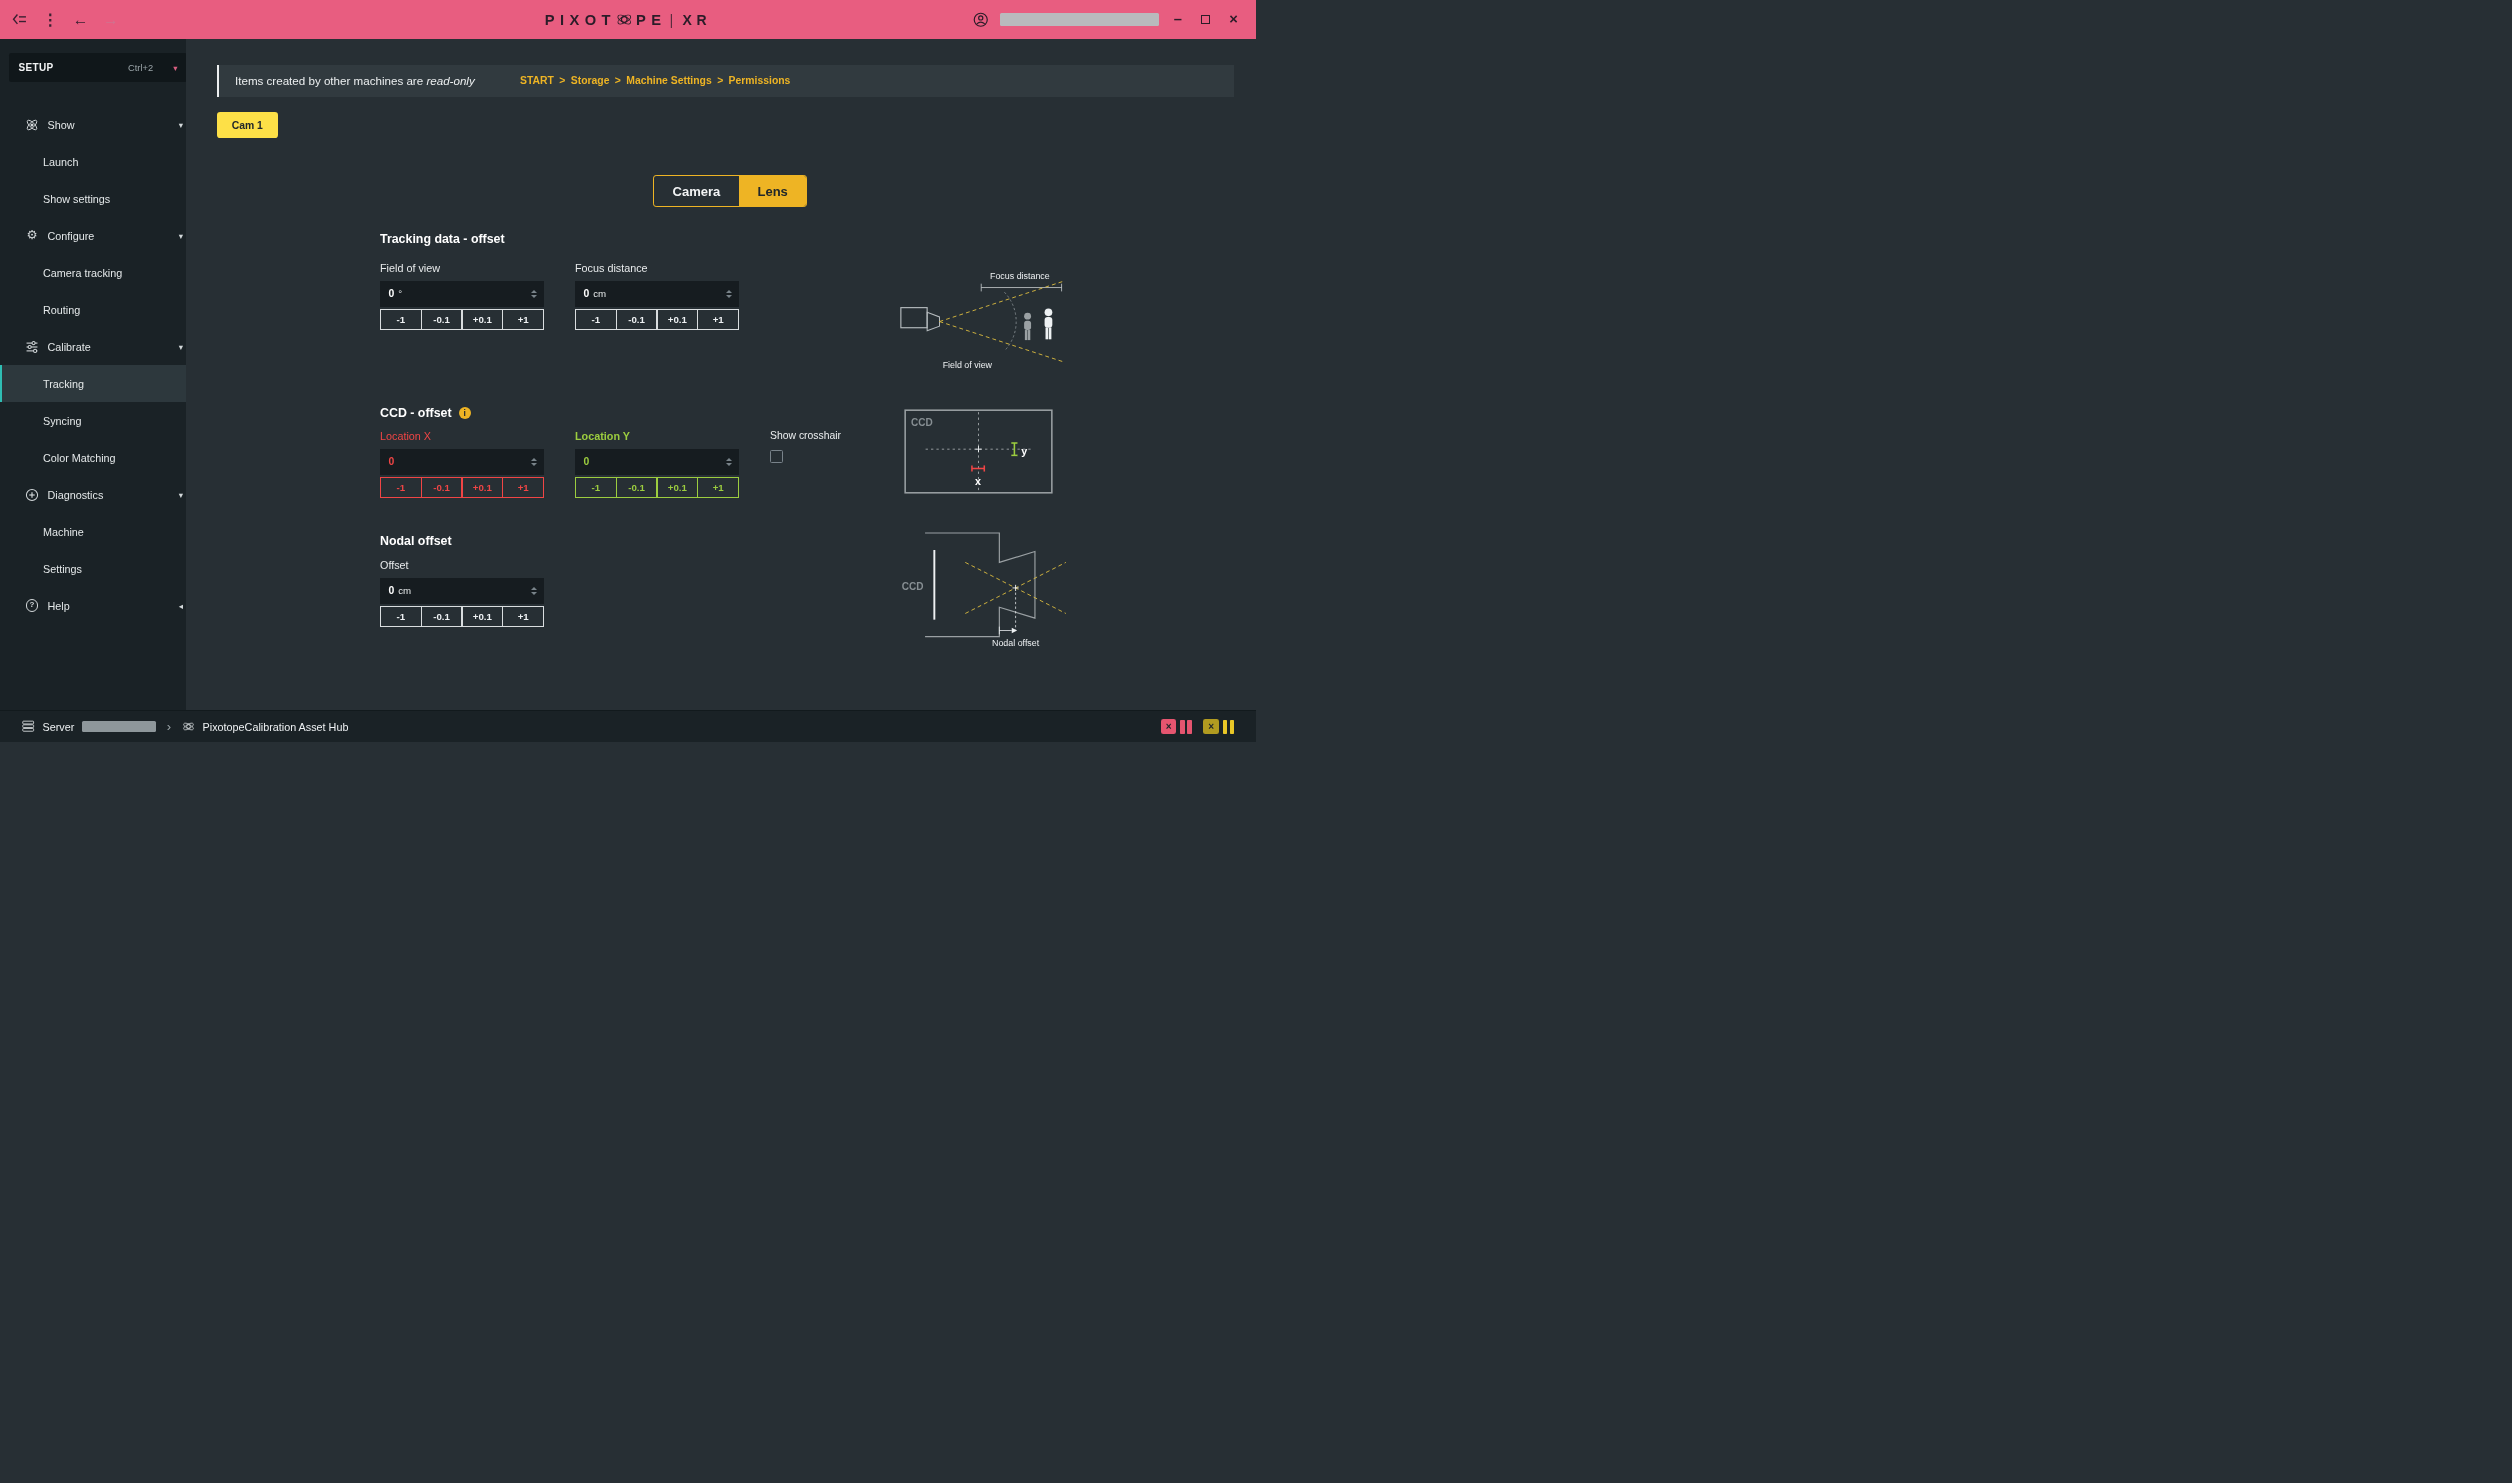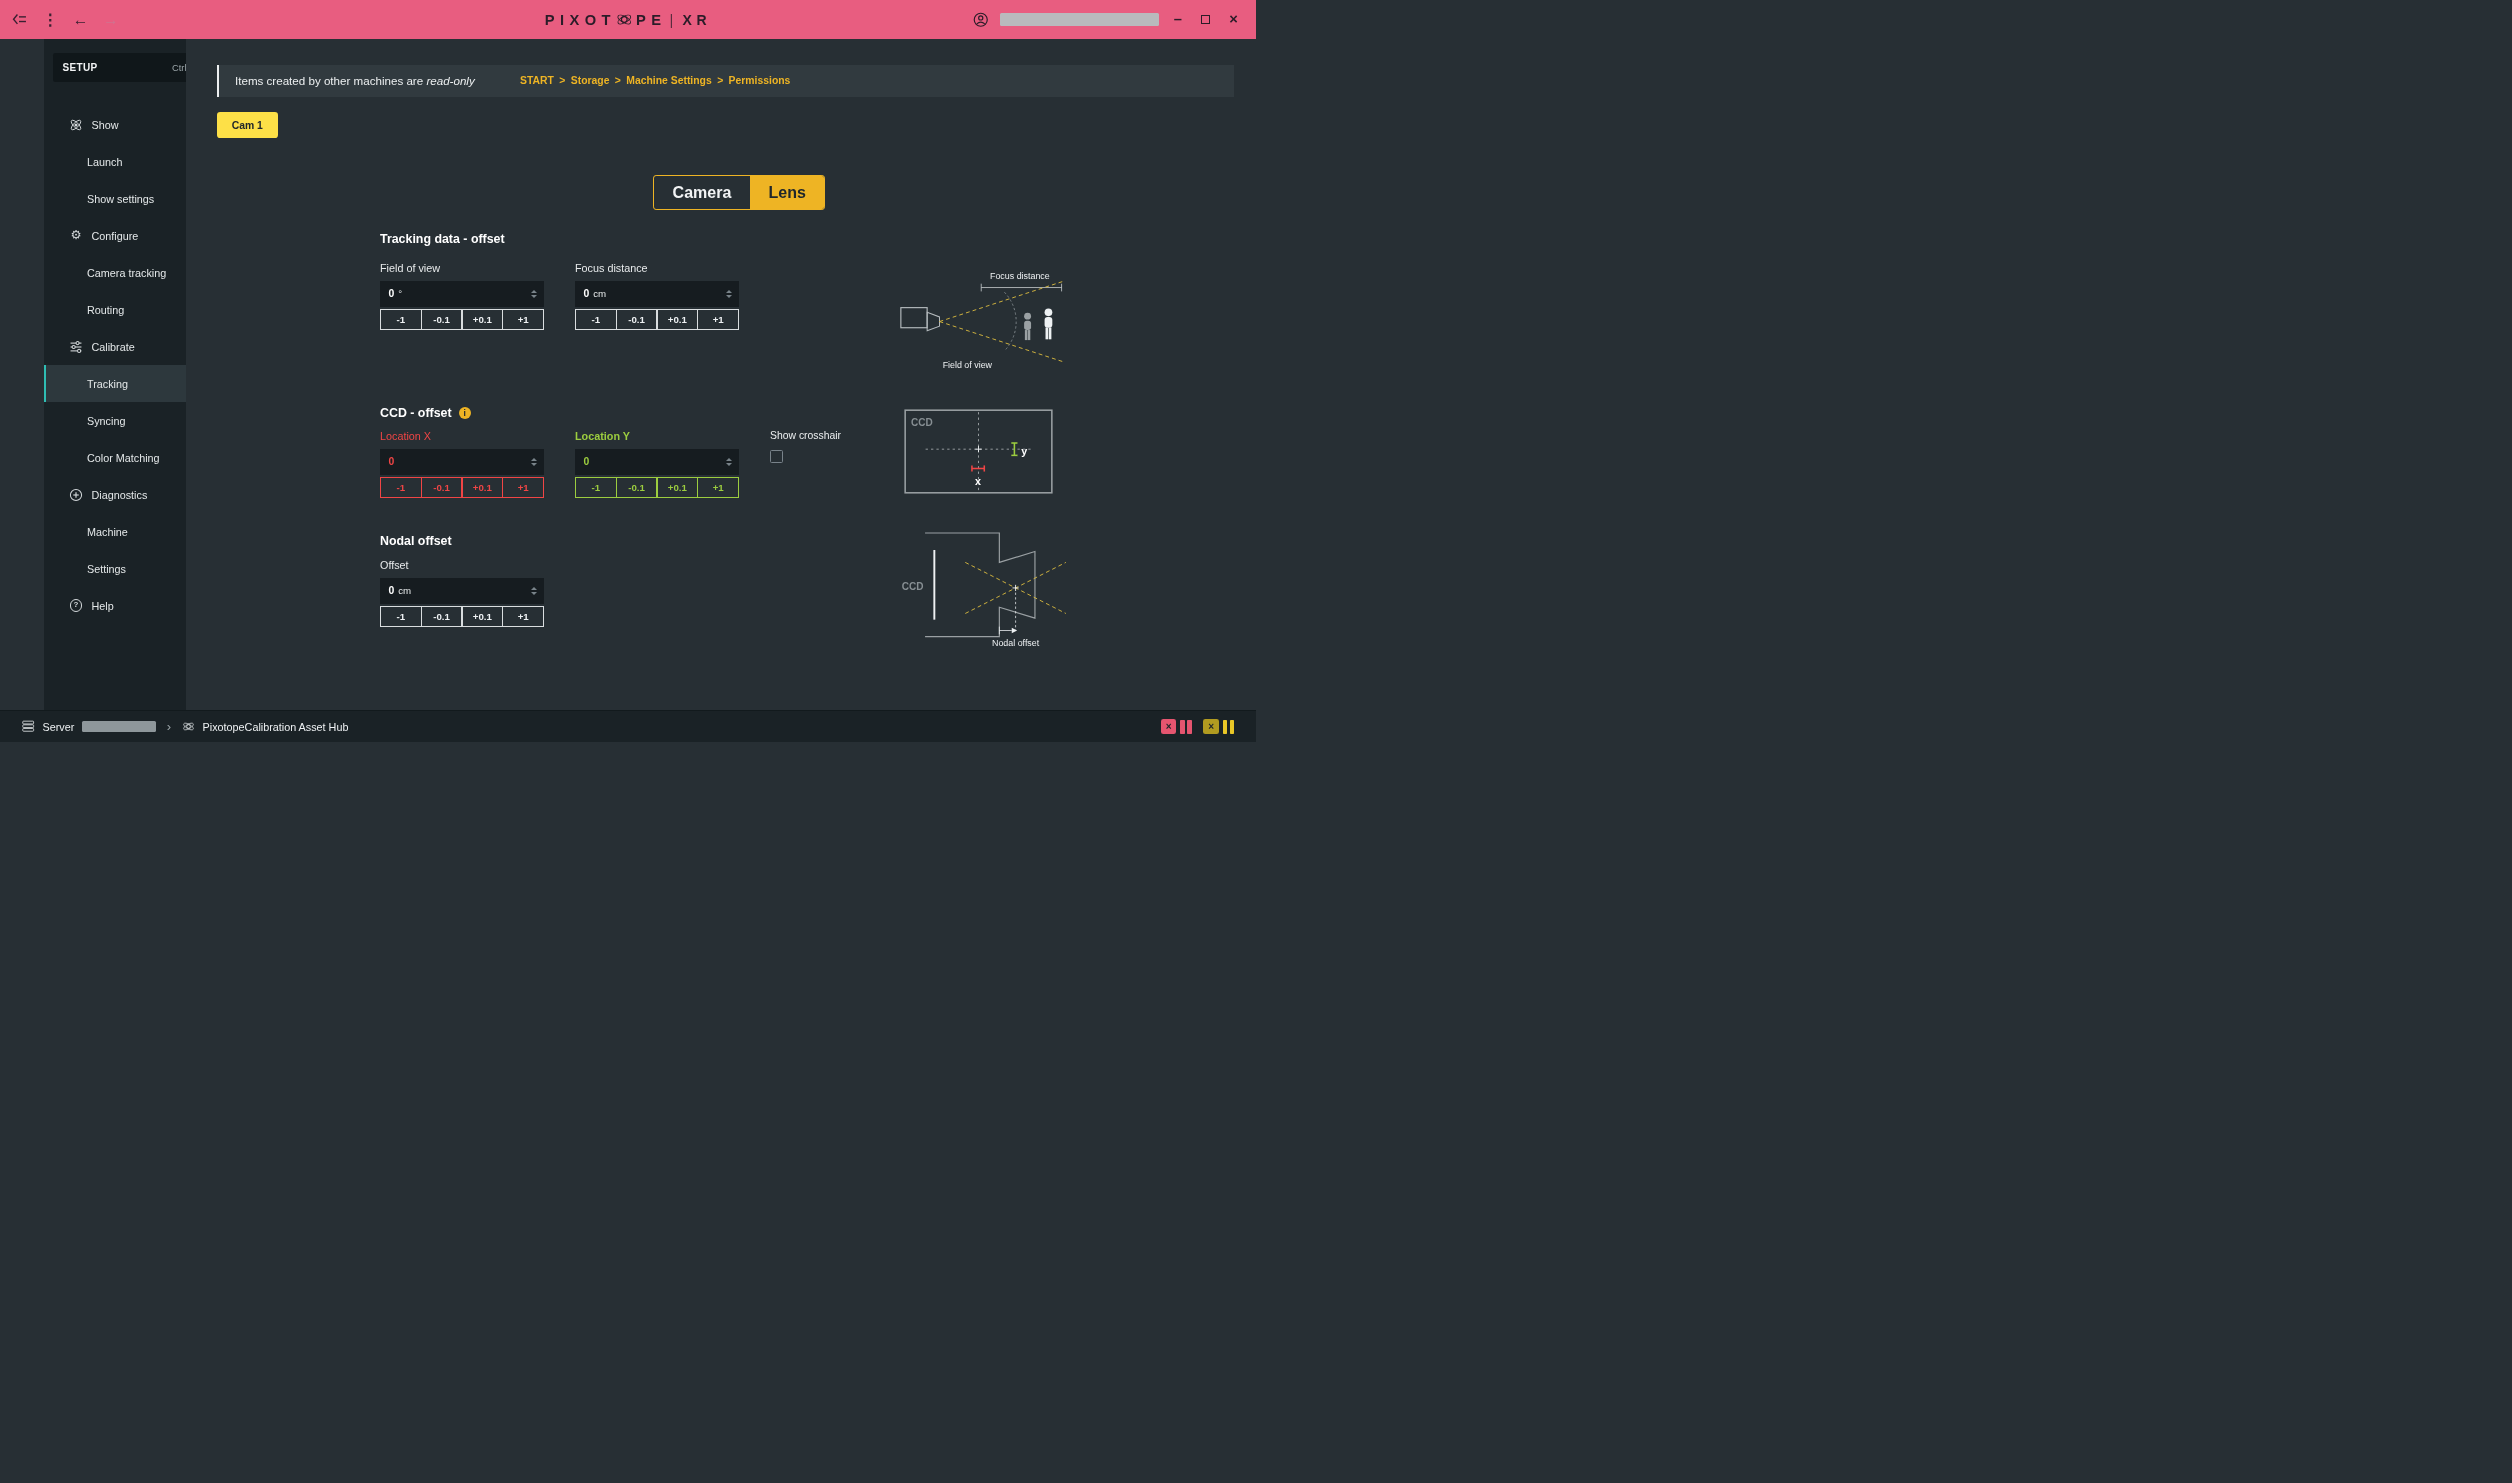--- a/index.html
+++ b/index.html
@@ -22,21 +22,21 @@
   .logo .atom { margin:0 3.1px 0 0; display:flex; letter-spacing:0; }
   .logo .divider { font-weight:300; letter-spacing:0; margin:0 9.3px 0 3.1px; opacity:.75; }
   .logo .product { letter-spacing:4.6px; font-weight:600; font-size:14px; }
   .tb-right { margin-left:auto; display:flex; align-items:center; gap:10.8px; margin-right:14px; }
   .redacted-email { width:159px; height:13px; background:#b9babd; border-radius:1.5px; }
   .winbtn { width:17px; display:flex; align-items:center; justify-content:center;
     color:#2b1c28; font-size:14.7px; font-weight:bold; cursor:pointer; line-height:1; }
   .maxbox { width:9.3px; height:8.5px; border:1.5px solid #2b1c28; display:inline-block; }
 
   
-  .sidebar { position:absolute; top:39px; left:0; bottom:32px; width:196px; background:#1a2226;margin-left:44px; }
+  .sidebar { position:absolute; top:39px; left:0; bottom:32px; width:196px; background:#1a2226; }
   .setup-header { margin:14px 9.3px 0; background:#10171a; border-radius:2.3px; height:29px;
     display:flex; align-items:center; justify-content:space-between; padding:0 9.3px; cursor:pointer; }
   .setup-label { color:#f2f4f5; font-weight:700; font-size:10px; letter-spacing:0.3px; }
   .setup-right { display:flex; align-items:center; gap:20px; color:#9aa4a8; font-size:9.3px; }
   .setup-right .caret { color:#d95f80; font-size:8.5px; }
   .nav { margin-top:24px; }
   .nav-row { height:37px; display:flex; align-items:center; padding-left:25px;
     color:#e4e8e9; font-size:10.8px; cursor:pointer; position:relative; }
   .nav-icon { width:14px; height:14px; margin-right:8.5px; color:#d3d8da;
     display:flex; align-items:center; justify-content:center; font-size:12.4px; line-height:1; }
@@ -52,21 +52,21 @@
     background:#313a3f; border-left:2.3px solid #eceff0; display:flex; align-items:center; }
   .banner-msg { margin-left:16px; color:#eceff0; font-size:11.6px; width:285px; }
   .banner-msg em { font-style:italic; }
   .breadcrumb { display:flex; gap:5.4px; color:#eeb424; font-size:10.4px; font-weight:700; }
   .bc-item { cursor:pointer; }
   .cam-btn { position:absolute; left:31px; top:73px; background:#fde047; color:#20272b;
     font-weight:700; font-size:10.4px; padding:7.7px 14.7px; border-radius:3.1px; border:none;
     cursor:pointer; font-family:inherit; }
   .toggle { position:absolute; left:467px; top:136px; display:inline-flex;
     border:0.8px solid #eeb424; border-radius:3.1px; overflow:hidden; }
-  .tab { padding:7.7px 18.6px; font-size:16px; cursor:pointer; }
+  .tab { padding:7.7px 18.6px; font-size:13px; cursor:pointer; }
   .tab-camera { color:#f2f4f5; font-weight:600; }
   .tab-lens { background:#eeb424; color:#20272b; font-weight:700; }
 
   .section-title { position:absolute; color:#ffffff; font-weight:700; font-size:12.4px;
     display:flex; align-items:center; gap:7px; }
   .info-icon { width:12.4px; height:12.4px; background:#eeb424; color:#20272b; border-radius:50%;
     font-size:8.5px; font-weight:700; display:flex; align-items:center; justify-content:center;
     cursor:pointer; }
 
   .field-group { position:absolute; width:164px; }

